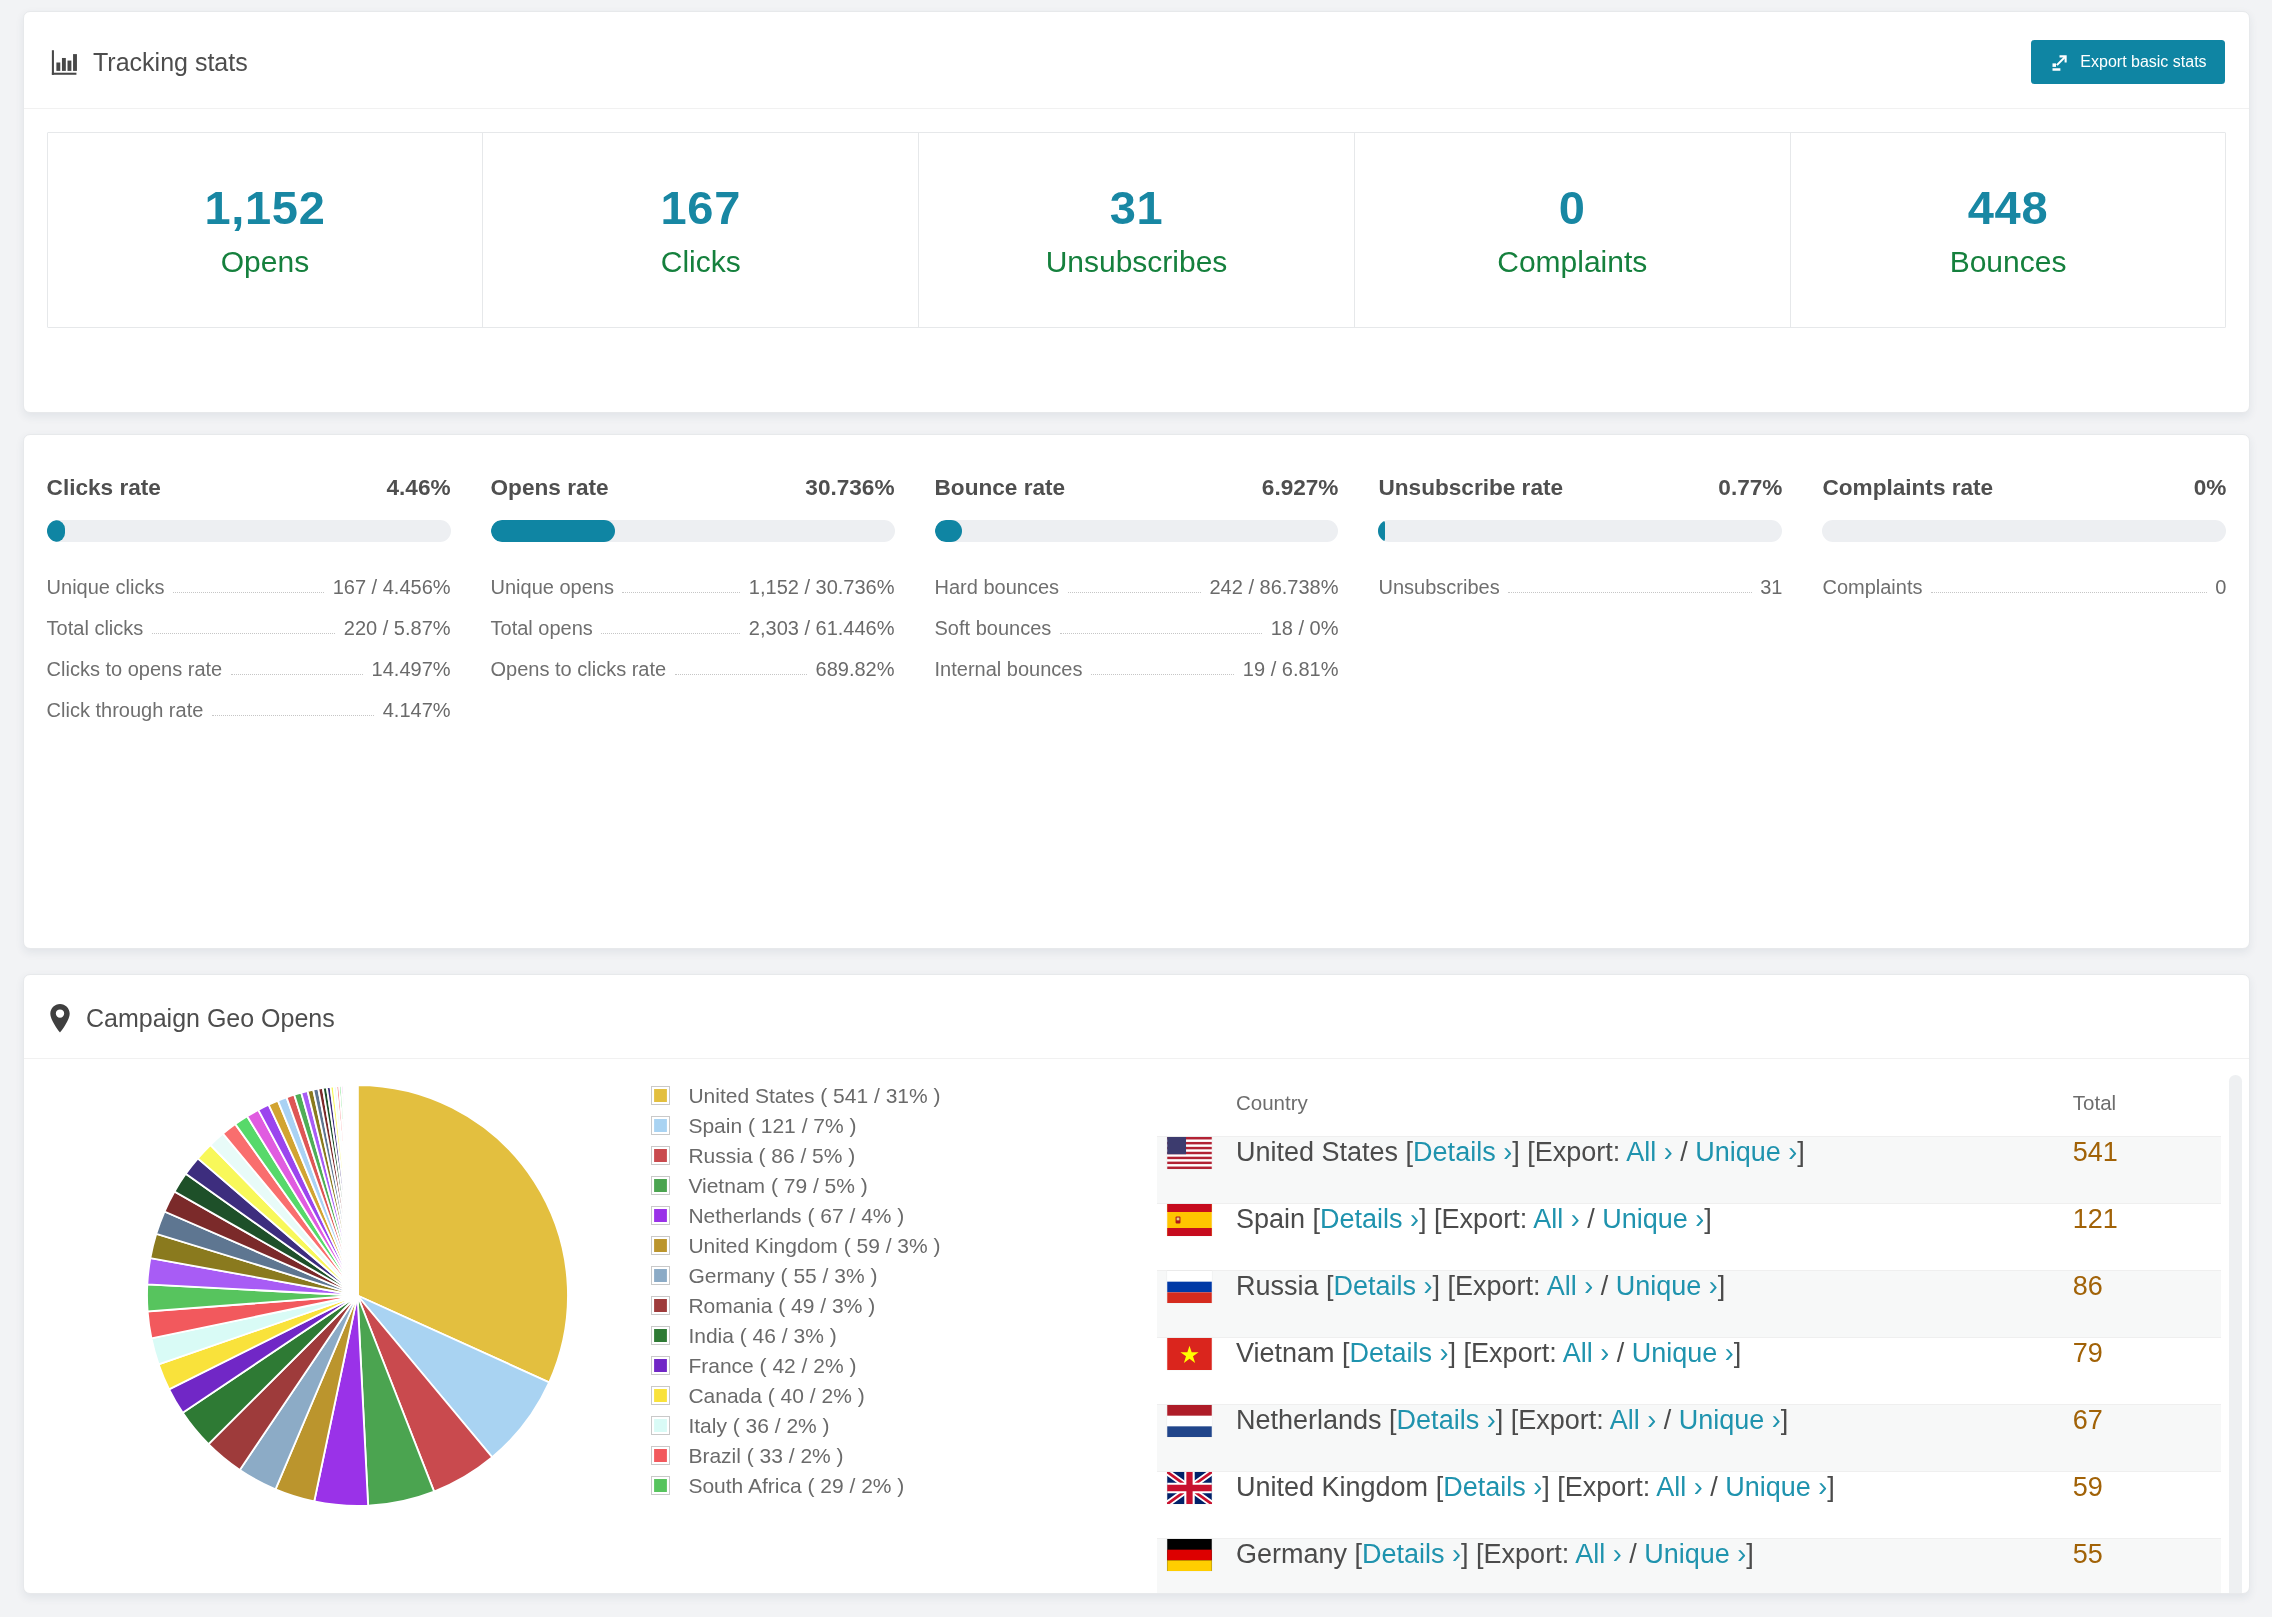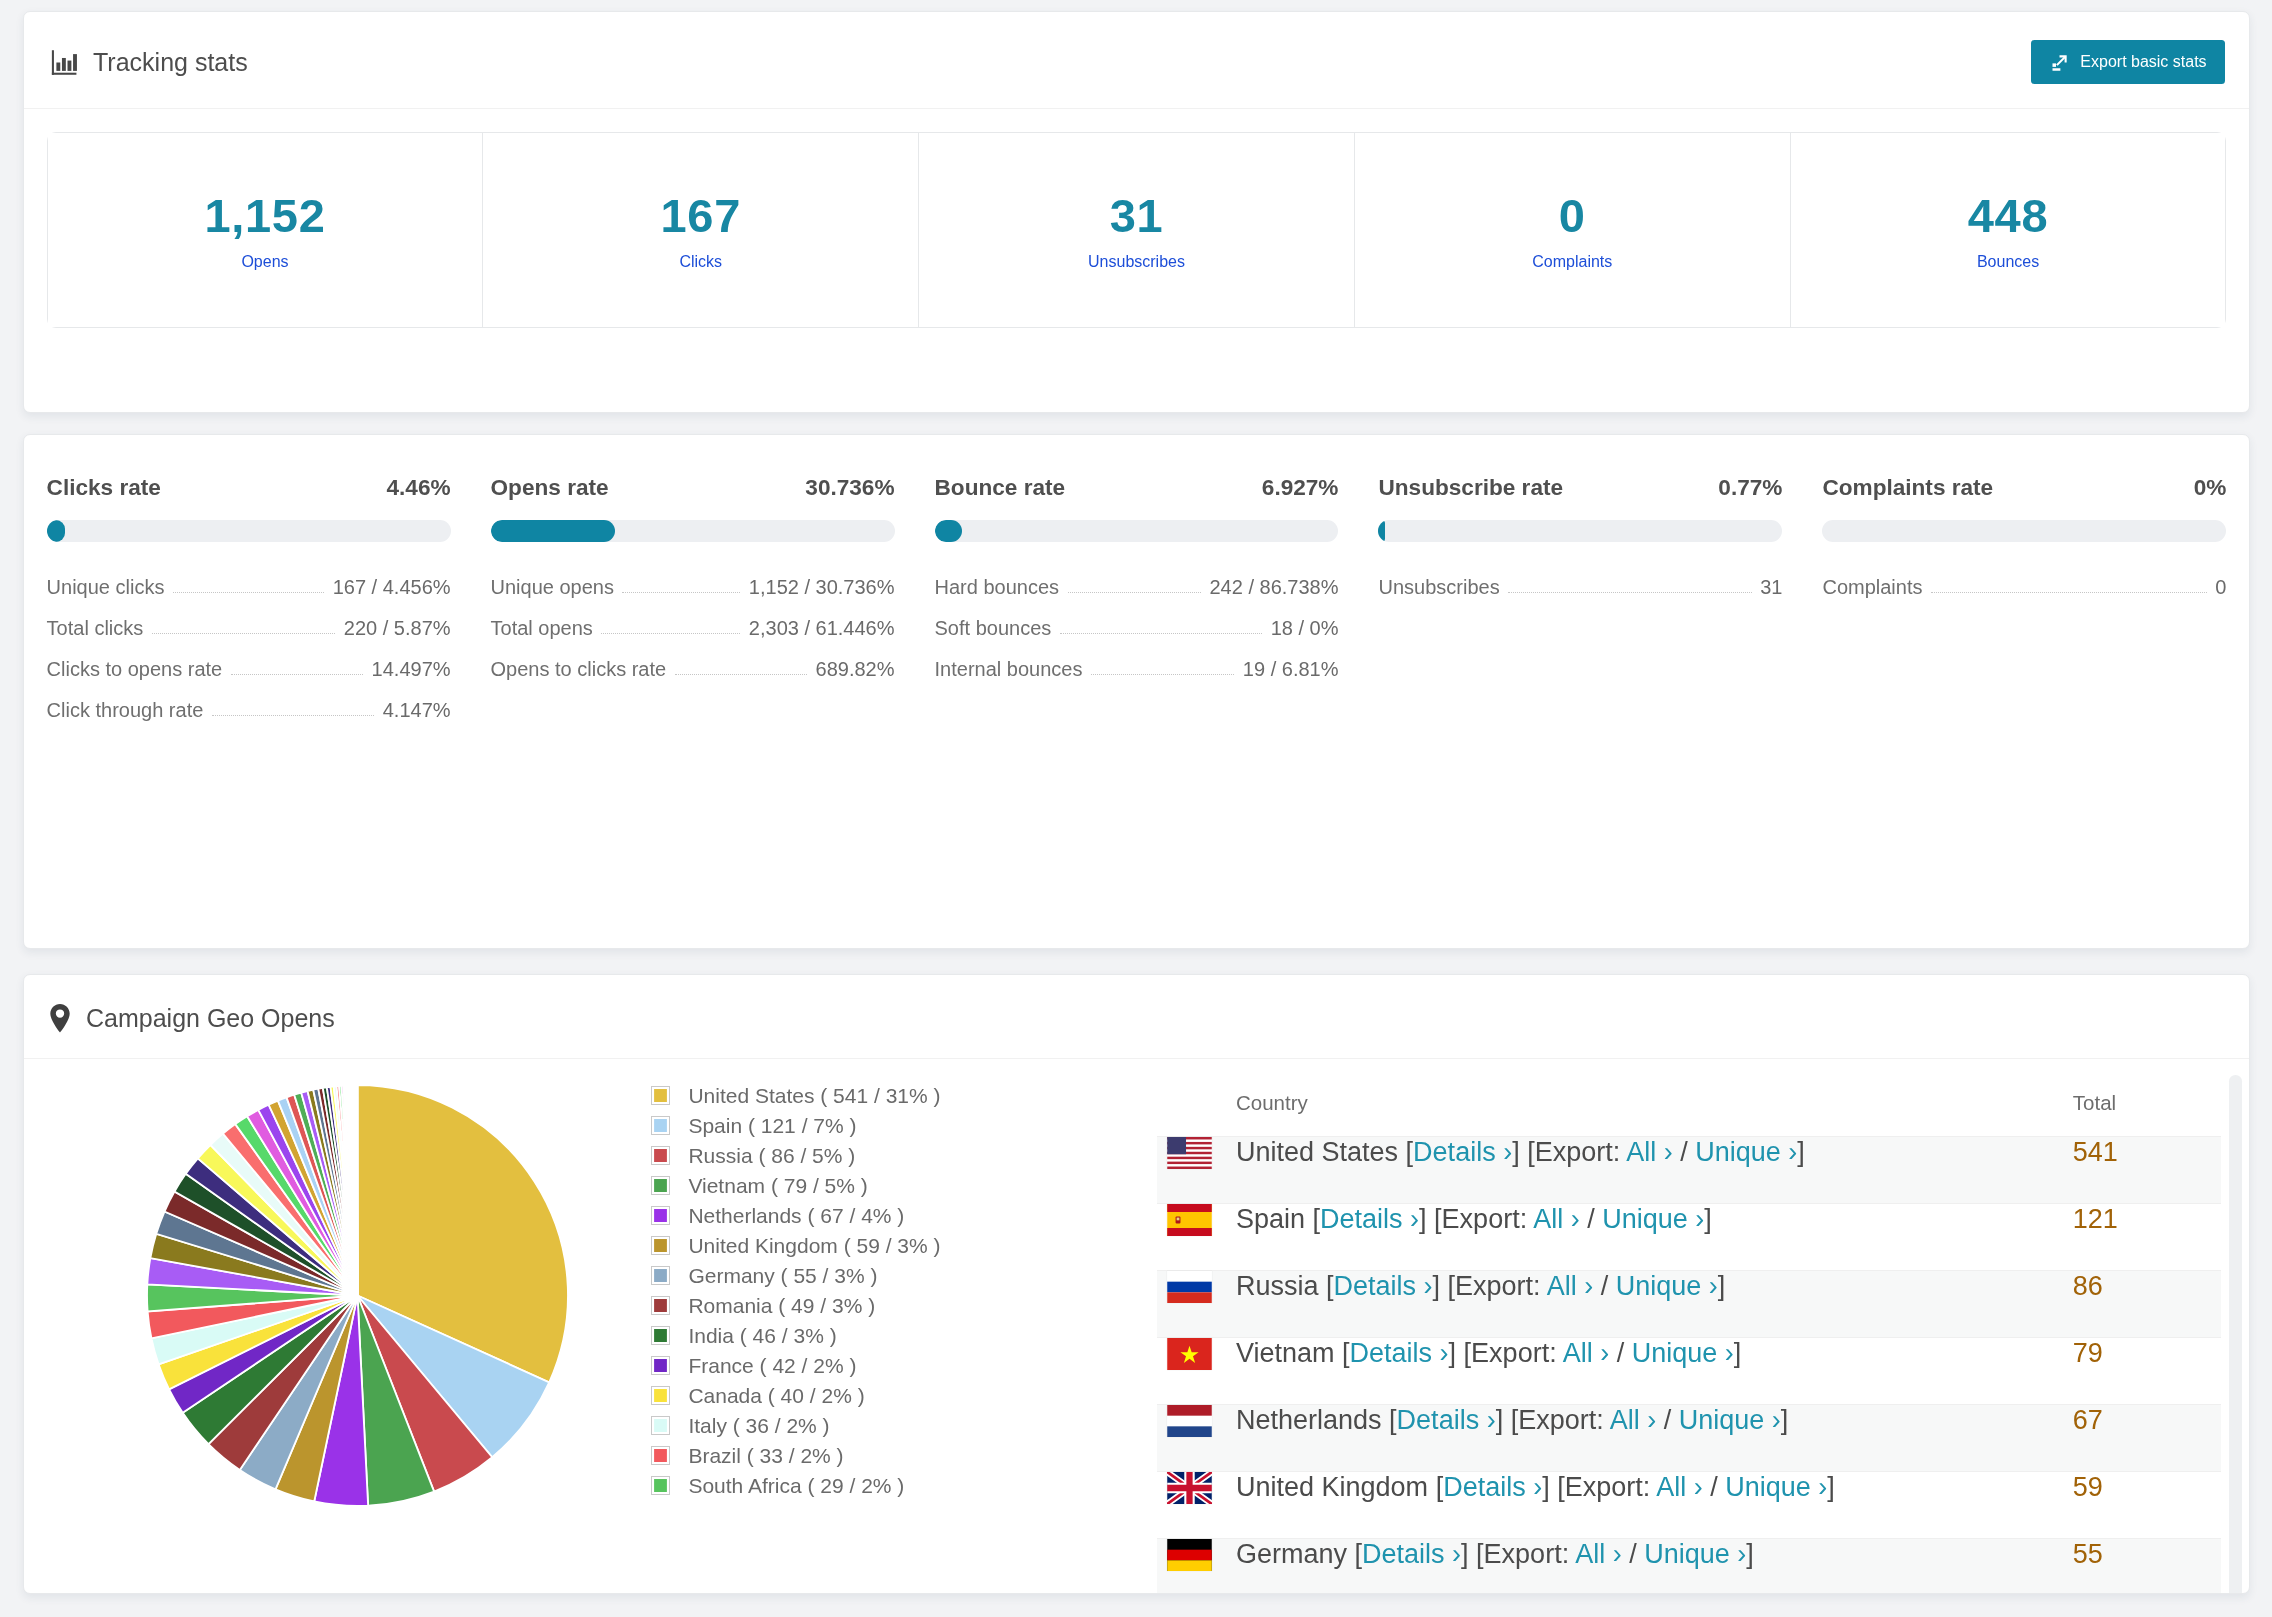--- a/index.html
+++ b/index.html
@@ -9,25 +9,25 @@
   .card { background:#fff; border:0.7px solid #e7e9eb; border-radius:7px;
     box-shadow:0 3.5px 8.5px rgba(40,60,90,.08); overflow:hidden; }
   
   .card-tracking { height:402px; margin-bottom:21px; }
   .card-header { display:flex; align-items:center; justify-content:space-between;
     padding:28px 24px 24px 24px; border-bottom:1.4px solid #f1f1f1; }
   .card-title { display:flex; align-items:center; gap:14px; font-size:25px; color:#4d4d4d; font-weight:400; }
   .hdr-icon { width:31px; height:31px; flex:0 0 auto; }
   .btn-export { display:flex; align-items:center; gap:10px; background:#0f85a3; color:#fff;
     font-size:16px; border:none; border-radius:3.5px; padding:11.3px 18.4px; cursor:pointer; }
-  .stats-row { display:flex; margin:23px 22.6px 0 22.6px; border:0.7px solid #e6e8ea; border-radius:9px; height:196px; }
+  .stats-row { display:flex; margin:23px 22.6px 0 22.6px; border:0.7px solid #e6e8ea; border-radius:1px; height:196px; }
   .stat-box { flex:1; display:flex; flex-direction:column; align-items:center; justify-content:center; background:#fff; }
   .stat-box + .stat-box { border-left:0.7px solid #e6e8ea; }
   .stat-value { font-size:47px; font-weight:700; color:#1887a3; letter-spacing:0.7px; }
-  .stat-label { font-size:16px; color:#1d4ed8; margin-top:10px; }
+  .stat-label { font-size:30px; color:#15803d; margin-top:10px; }
   
   .card-rates { height:515px; margin-bottom:25px; padding:40px 22.6px 0 22.6px; }
   .rates-grid { display:grid; grid-template-columns:repeat(5,1fr); column-gap:40px; row-gap:40px; }
   .rate-title-row { display:flex; justify-content:space-between; align-items:baseline; }
   .rate-title { font-size:22.6px; font-weight:700; color:#4f4f4f; }
   .rate-value { font-size:22.6px; font-weight:700; color:#4f4f4f; }
   .bar-track { margin-top:18.4px; height:22px; border-radius:11.3px; background:#edeff2; overflow:hidden; position:relative; }
   .bar-fill { position:absolute; left:0; top:0; bottom:0; background:#0f85a3; border-radius:11.3px; }
   .metric-rows { margin-top:20px; }
   .metric-row { display:flex; align-items:flex-end; height:41px; font-size:20px; color:#6f6f6f; }

